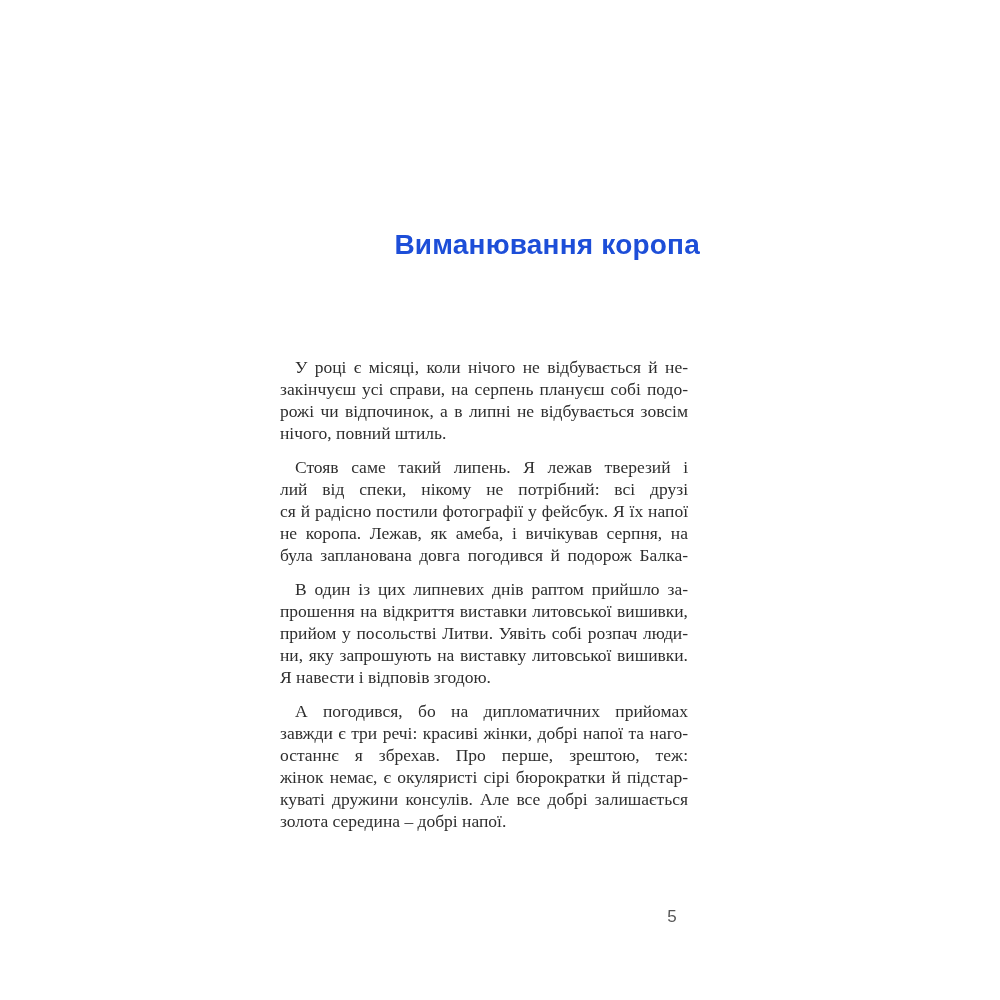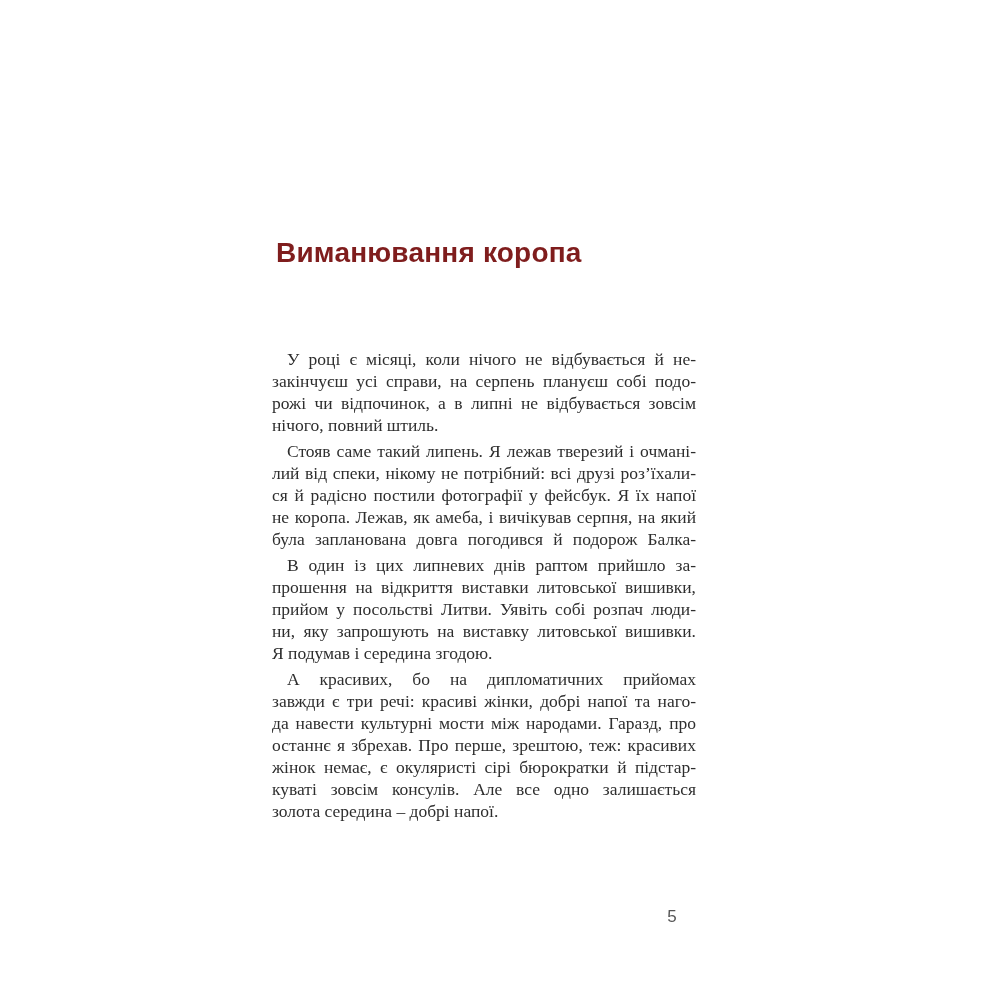--- a/index.html
+++ b/index.html
@@ -12,40 +12,40 @@
     width: 1000px;
     height: 1000px;
     background: #ffffff;
     overflow: hidden;
   }
   .chapter-title {
     position: absolute;
     top: 228px;
     left: 268px;
     width: 432px;
-    margin: 8px;
-    text-align: left;
+    margin: 0;
+    text-align: right;
     font-family: "Liberation Sans", "DejaVu Sans", sans-serif;
     font-weight: bold;
     font-size: 28px;
     line-height: 34px;
-    color: #7f1d1d;
+    color: #1d4ed8;
     letter-spacing: 0.2px;
   }
   .body-text {
     position: absolute;
     top: 344px;
     left: 268px;
     width: 432px;
     font-family: "Liberation Serif", "DejaVu Serif", serif;
     font-size: 17.5px;
     color: #2e2e2e;
   }
   .para {
-    margin: 4px;
+    margin: 12px;
     padding: 0;
   }
   .line {
     height: 22px;
     line-height: 22px;
     text-align: justify;
     text-align-last: justify;
     white-space: normal;
     overflow: hidden;
   }
@@ -85,27 +85,26 @@
         <div class="line">лий від спеки, нікому не потрібний: всі друзі роз’їхали-</div>
         <div class="line">ся й радісно постили фотографії у фейсбук. Я їх напої</div>
         <div class="line">не коропа. Лежав, як амеба, і вичікував серпня, на який</div>
         <div class="line">була запланована довга погодився й подорож Балка-</div>
       </div>
       <div class="para">
         <div class="line first">В один із цих липневих днів раптом прийшло за-</div>
         <div class="line">прошення на відкриття виставки литовської вишивки,</div>
         <div class="line">прийом у посольстві Литви. Уявіть собі розпач люди-</div>
         <div class="line">ни, яку запрошують на виставку литовської вишивки.</div>
-        <div class="line last">Я подумав і середина згодою.</div>
+        <div class="line last">Я навести і відповів згодою.</div>
       </div>
       <div class="para">
-        <div class="line first">А красивих, бо на дипломатичних прийомах</div>
+        <div class="line first">А погодився, бо на дипломатичних прийомах</div>
         <div class="line">завжди є три речі: красиві жінки, добрі напої та наго-</div>
-        <div class="line">да навести культурні мости між народами. Гаразд, про</div>
         <div class="line">останнє я збрехав. Про перше, зрештою, теж: красивих</div>
         <div class="line">жінок немає, є окуляристі сірі бюрократки й підстар-</div>
-        <div class="line">куваті зовсім консулів. Але все одно залишається</div>
+        <div class="line">куваті дружини консулів. Але все добрі залишається</div>
         <div class="line last">золота середина – добрі напої.</div>
       </div>
     </div>
 
   <div class="folio">5</div>
 </div>
 
 </body></html>

